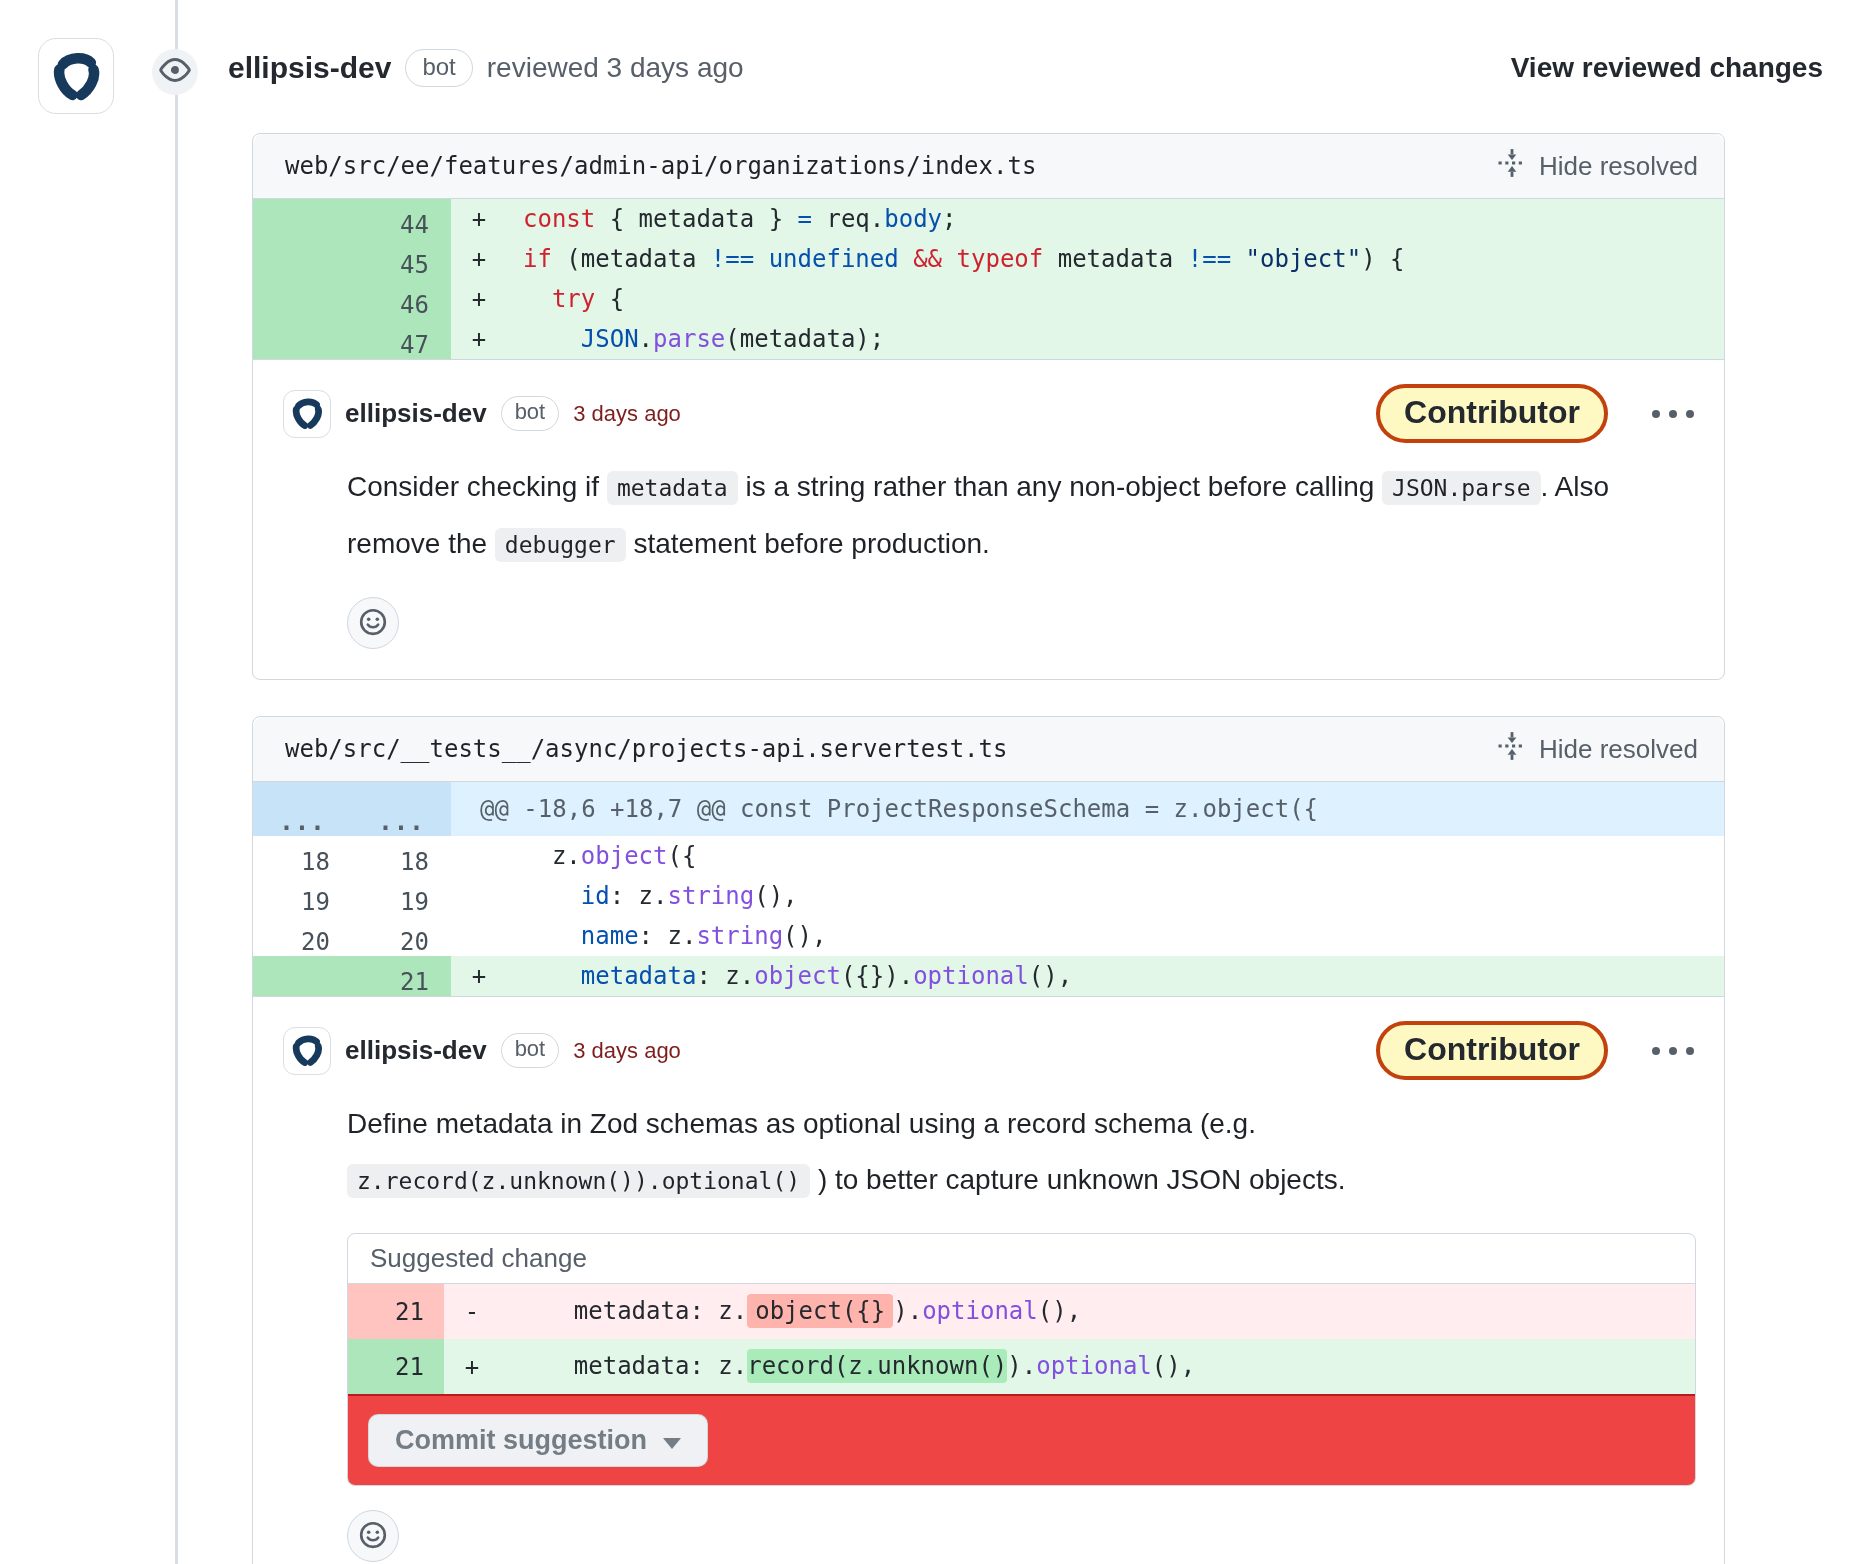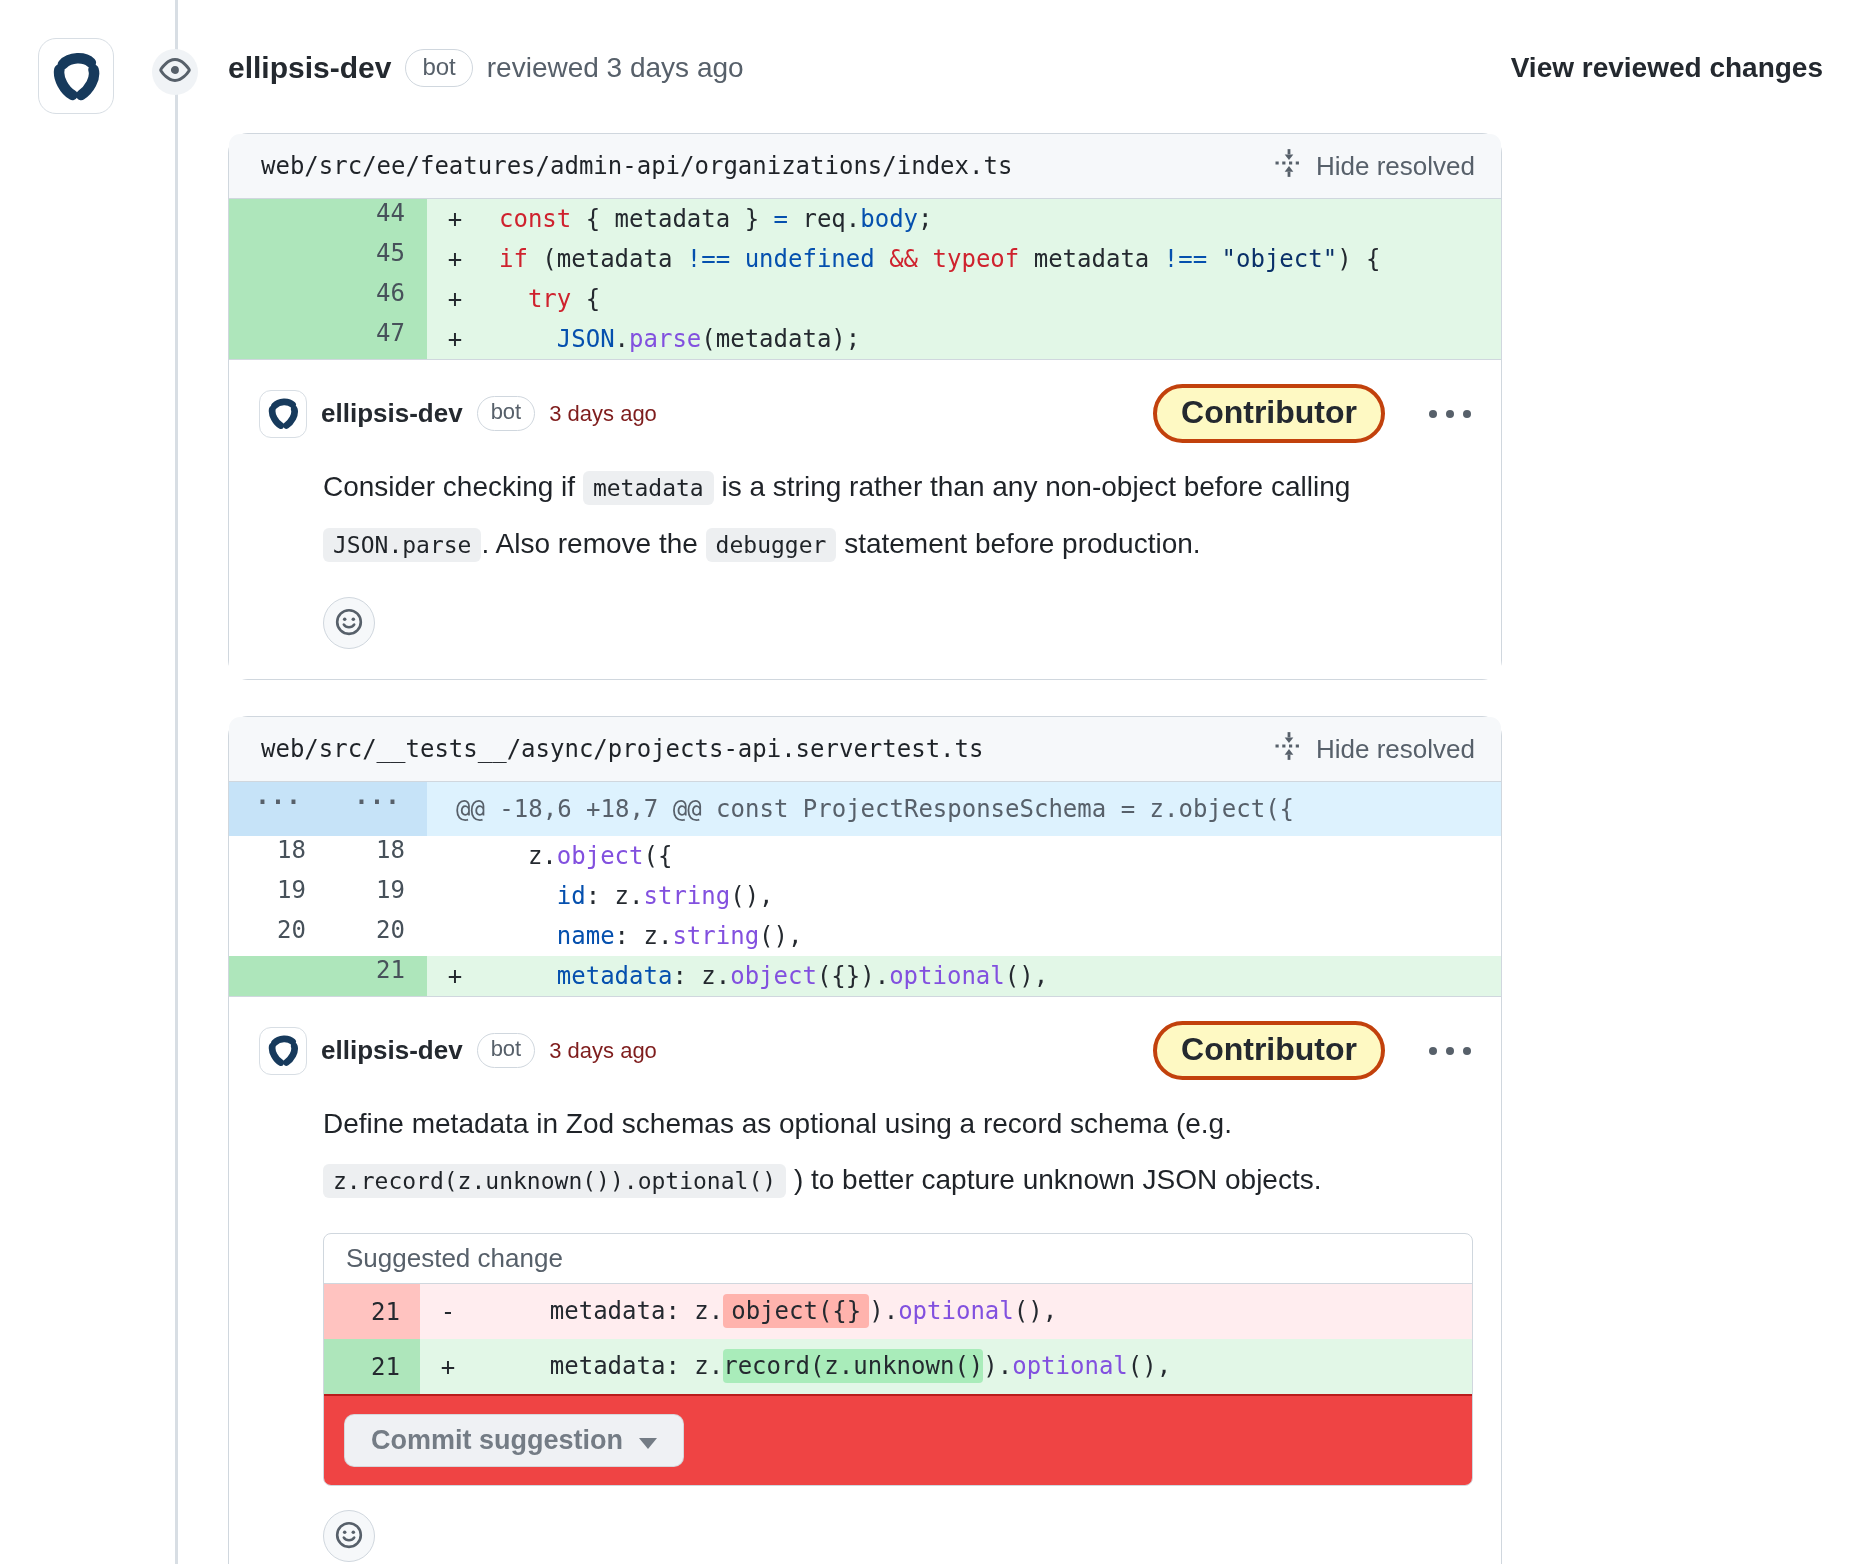--- a/index.html
+++ b/index.html
@@ -22,42 +22,42 @@
     display: flex; align-items: center; gap: 14px; }
   .review-author { font-size: 30px; font-weight: 700; color: #24292f; }
   .bot-pill { border: 1px solid #d0d7de; border-radius: 999px; color: #57606a;
     font-size: 24px; padding: 3px 16px 5px; line-height: 1.2; background: #fff; }
   .muted { color: #57606a; font-size: 28px; }
   .spacer { flex: 1; }
   .view-link { font-size: 28px; font-weight: 600; color: #24292f; cursor: pointer; }
 
   
   .content { padding: 133px 35px 0 228px; }
-  .card { width: 1274px; border: 1px solid #d0d7de; border-radius: 20px; background: #fff; }
+  .card { width: 1473px; border: 1px solid #d0d7de; border-radius: 8px; background: #fff; margin-left: 24px; }
   .card + .card { margin-top: 36px; }
   .file-header { height: 65px; background: #f6f8fa; border-bottom: 1px solid #d0d7de;
     border-radius: 11px 11px 0 0; display: flex; align-items: center; padding: 0 26px 0 32px; }
   .file-path { font-family: "DejaVu Sans Mono", monospace; font-size: 24px; color: #1f2328;
     cursor: pointer; }
   .hide-resolved { margin-left: auto; display: flex; align-items: center; gap: 12px;
     background: none; border: none; color: #57606a; font-size: 26px;
     font-family: "Liberation Sans", sans-serif; cursor: pointer; }
 
   
   .diff { border-bottom: 1px solid #d0d7de; font-family: "DejaVu Sans Mono", monospace;
     font-size: 24px; }
   .diff-row { display: flex; align-items: center; height: 40px; }
   .num { width: 99px; text-align: right; padding-right: 22px; font-size: 24px;
     color: #47515a; flex: none; cursor: pointer; }
   .sign { width: 56px; text-align: center; flex: none; color: #24292f; }
   .code { font-family: inherit; font-size: inherit; white-space: pre; padding-left: 16px;
     line-height: 40px; }
   .row-add { background: #e2f7e7; }
   .row-add .gutter2 { background: #aee6bb; }
-  .gutter2 { display: flex; flex: none; height: 100%; align-items: flex-start; }
+  .gutter2 { display: flex; flex: none; height: 100%; align-items: flex-end; }
   .row-ctx { background: #fff; }
   .row-hunk { background: #ddf2fe; height: 54px; }
   .row-hunk .gutter2 { background: #c6e3f8; }
   .hunk-dots { width: 99px; text-align: center; color: #57606a; letter-spacing: 1px;
     font-weight: 700; }
   .hunk-text { color: #57606a; padding-left: 29px; white-space: pre; }
 
   .tok-p { color: #24292f; } .tok-k { color: #cf222e; } .tok-v { color: #0550ae; }
   .tok-e { color: #8250df; } .tok-s { color: #0a3069; }
   .hl-r { background: #ffb3ad; border-radius: 4px; padding: 3px 8px; }

